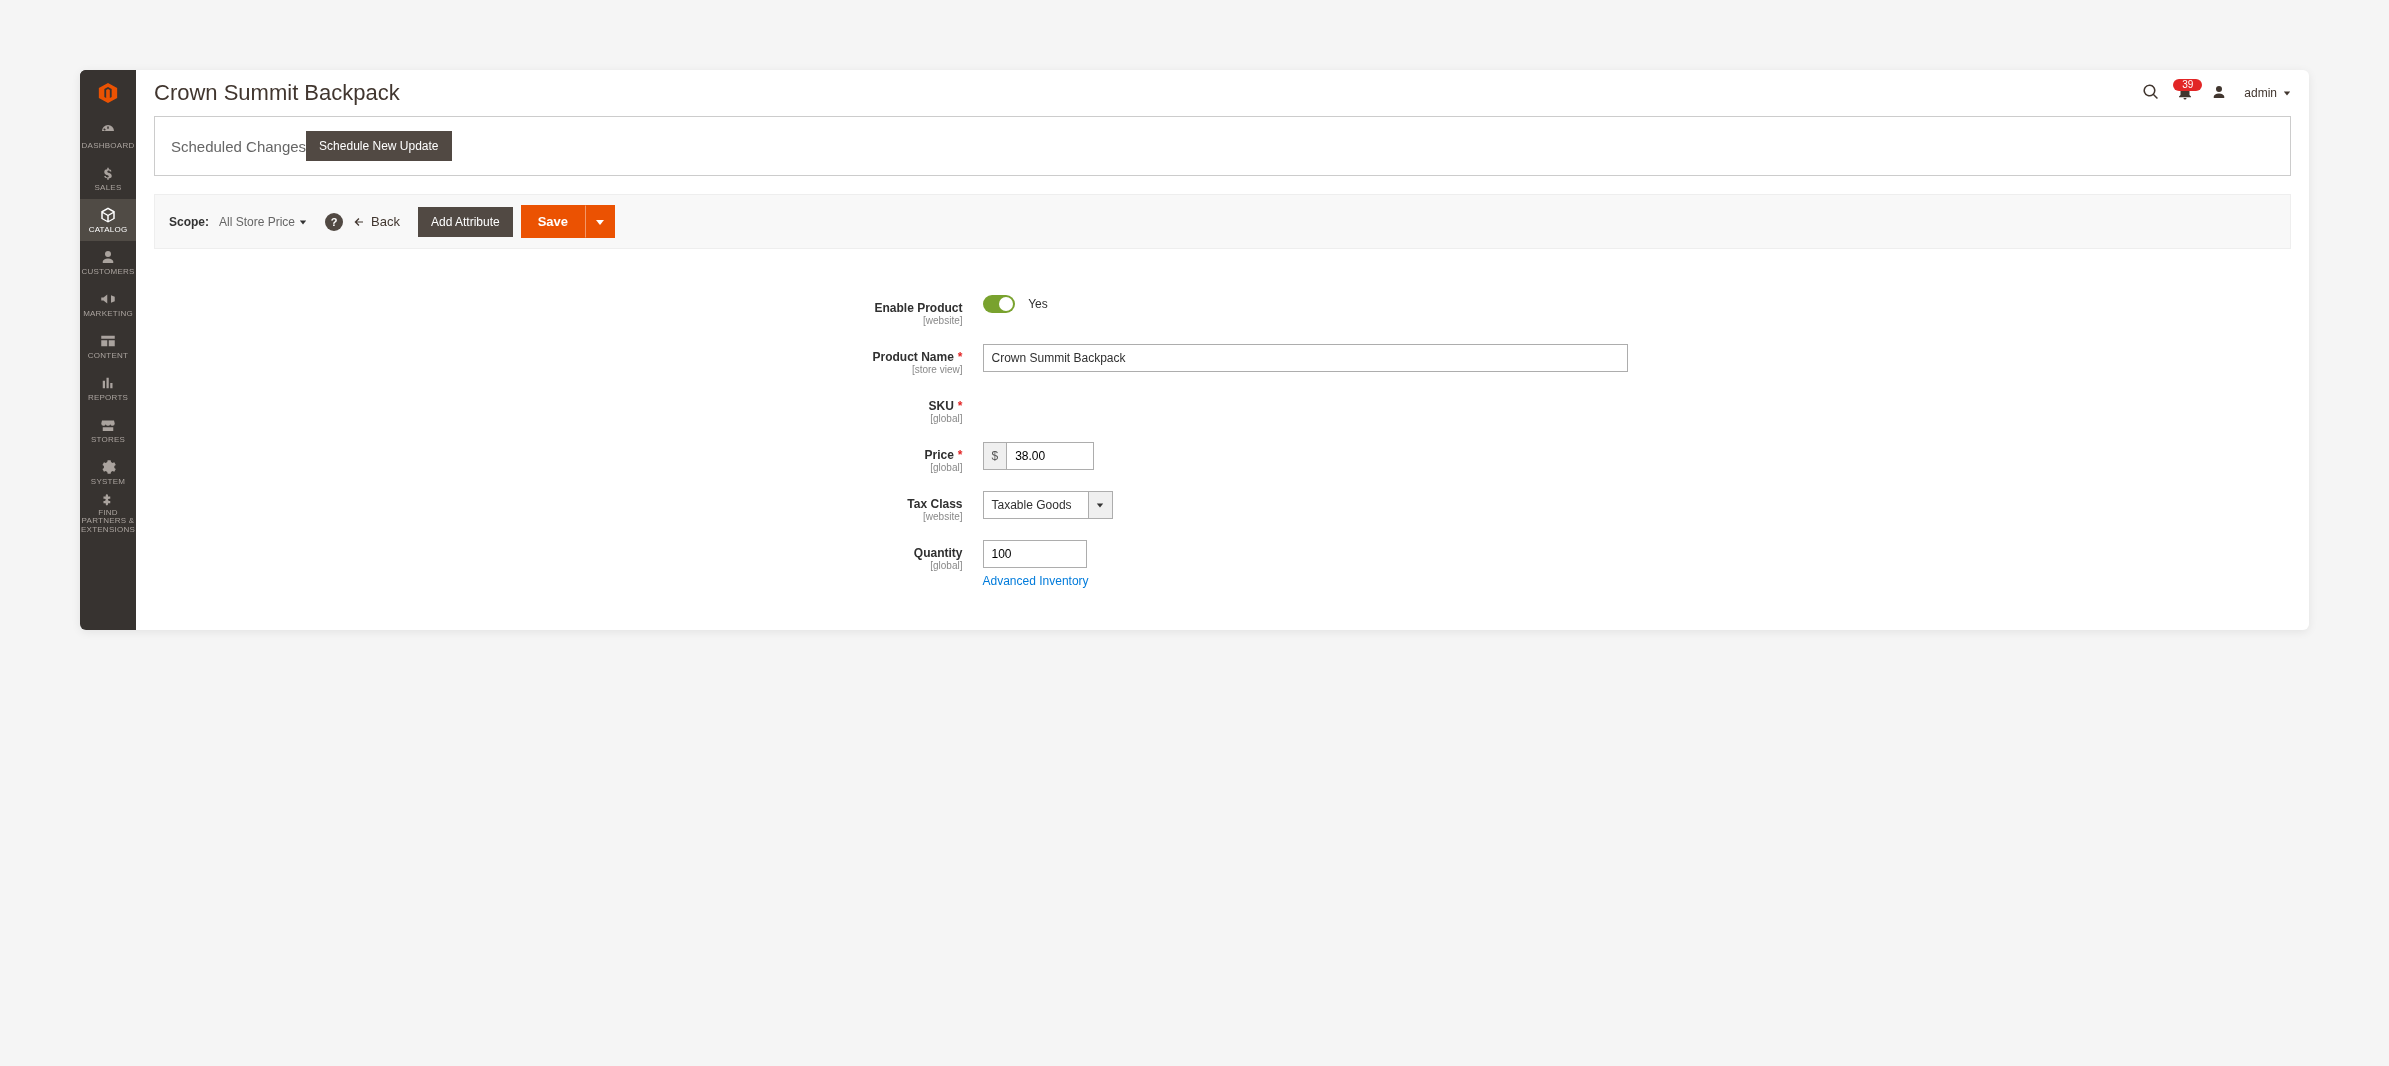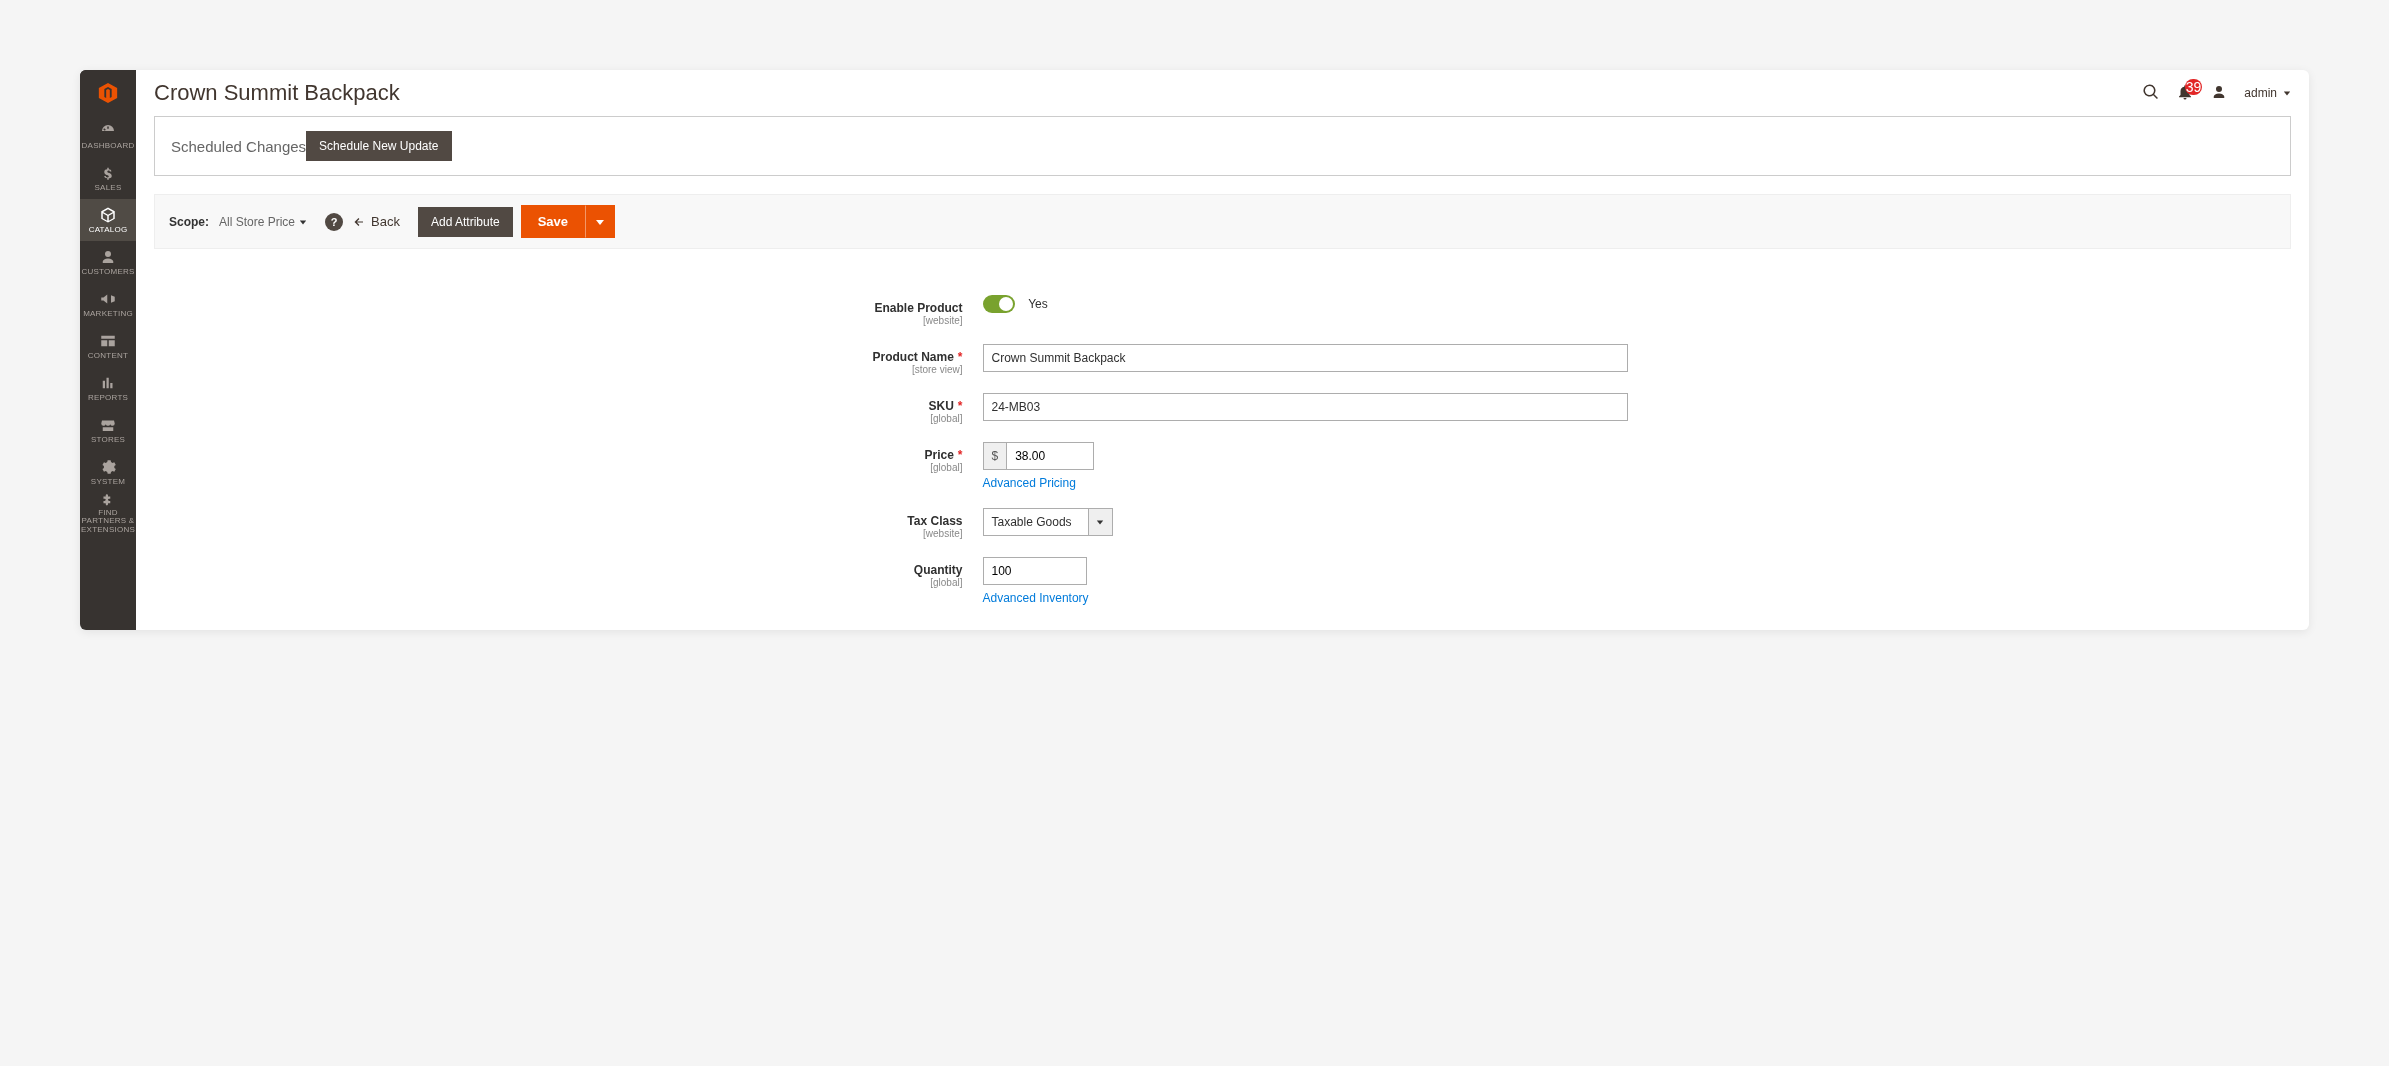--- a/index.html
+++ b/index.html
@@ -20,21 +20,21 @@
 
 
 .main { flex: 1; display: flex; flex-direction: column; overflow: hidden; }
 
 
 .header { display: flex; align-items: center; justify-content: space-between; padding: 10px 18px 10px 18px; }
 .page-title { font-size: 22px; font-weight: 400; color: #41362f; }
 .header-right { display: flex; align-items: center; gap: 16px; }
 .hdr-icon { cursor: pointer; position: relative; color: #41362f; }
 .hdr-icon svg { width: 18px; height: 18px; fill: #41362f; }
-.notif-badge { position: absolute; top: -4px; right: -8px; background: #e22626; color: #fff; font-size: 14px; border-radius: 8px; padding: 1px 1px; line-height: 1; }
+.notif-badge { position: absolute; top: -4px; right: -8px; background: #e22626; color: #fff; font-size: 10px; border-radius: 8px; padding: 1px 9px; line-height: 1; }
 .user-link { display: flex; align-items: center; gap: 6px; color: #41362f; font-size: 12px; cursor: pointer; }
 .user-link svg.caret { width: 8px; height: 8px; fill: #41362f; }
 
 
 .content-pad { padding: 0 18px 18px 18px; }
 .sched-panel { border: 1px solid #ccc; background: #fff; padding: 14px 16px; display: flex; align-items: center; }
 .sched-title { color: #666; font-size: 15px; }
 .btn-dark { background: #514943; color: #fff; border: 1px solid #514943; padding: 7px 12px; font-size: 12px; cursor: pointer; }
 
 
@@ -244,36 +244,32 @@
               <div class="field-control">
                 <input class="text-input" value="Crown Summit Backpack" style="">
               </div>
             </div>
 
             <div class="field-row">
               <div class="field-label">
                 <span>SKU</span><span class="req-mark">*</span>
                 <span class="scope-hint">[global]</span>
               </div>
-              <div class="field-control">
-                <input class="text-input" value="24-MB03" style="">
-              </div>
             </div>
 
             <div class="field-row">
               <div class="field-label">
                 <span>Price</span><span class="req-mark">*</span>
                 <span class="scope-hint">[global]</span>
               </div>
               <div class="field-control">
                 <div class="price-wrap">
                   <span class="currency">$</span>
                   <input class="price-input" value="38.00" style="">
                 </div>
-                <div><a class="adv-link">Advanced Pricing</a></div>
               </div>
             </div>
 
             <div class="field-row">
               <div class="field-label">
                 <span>Tax Class</span>
                 <span class="scope-hint">[website]</span>
               </div>
               <div class="field-control">
                 <div class="select-wrap small">

